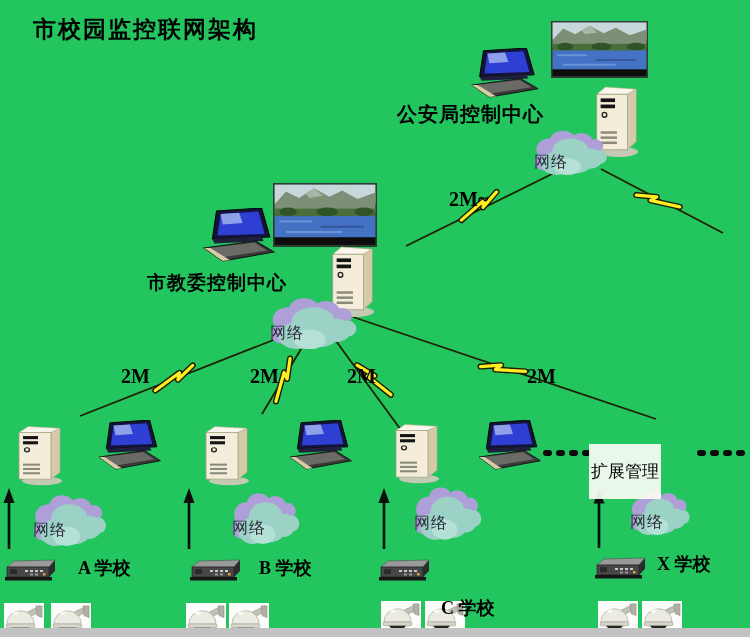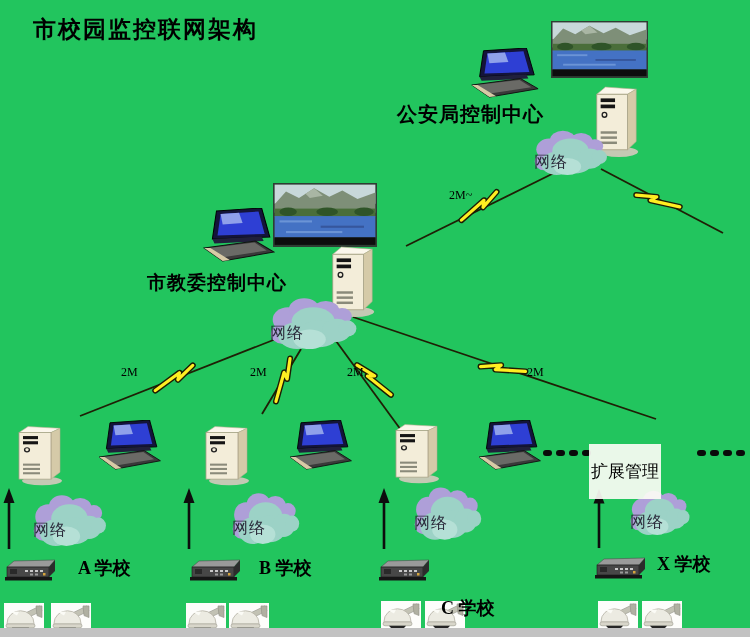--- a/index.html
+++ b/index.html
@@ -7,21 +7,21 @@
   #canvas{position:relative;width:750px;height:637px;background:#22c55e;overflow:hidden;}
   .abs{position:absolute;}
   #links-layer{position:absolute;left:0;top:0;width:750px;height:637px;z-index:1;pointer-events:none;}
   .icon{position:absolute;z-index:2;}
   .icon svg{display:block;width:100%;height:100%;}
   .lbl{position:absolute;z-index:3;color:#000;white-space:nowrap;}
   .title{font-size:23px;font-weight:bold;letter-spacing:2px;}
   .center-lbl{font-weight:bold;}
   .police-lbl{font-size:20px;letter-spacing:1px;}
   .edu-lbl{font-size:19px;letter-spacing:1px;}
-  .speed-lbl{font-family:"Liberation Serif",serif;font-weight:normal;font-size:12px;text-align:center;}
+  .speed-lbl{font-family:"Liberation Serif",serif;font-weight:bold;font-size:20px;text-align:center;}
   .school-lbl{font-family:"Liberation Serif",serif;font-weight:bold;font-size:18px;}
   .ext-lbl{font-family:"Liberation Serif",serif;font-size:17px;background:rgba(252,252,245,.92);padding:16px 2px;}
   .cloud{z-index:2;}
   .cloud .cloud-label{position:absolute;left:0;right:0;top:50%;transform:translateY(-64%);
     text-align:left;font-size:16px;color:#2c2c3c;z-index:3;letter-spacing:1px;margin-top:11px;}
   .dots{position:absolute;z-index:3;display:flex;gap:4px;align-items:center;}
   .dots i{display:block;width:9px;height:6px;border-radius:3px;background:#0a0a0a;}
   .cam-tile{background:#fdfdfb;}
   .bolt-outline{fill:none;stroke:#1c1c04;stroke-width:6;stroke-linejoin:round;stroke-linecap:round;}
   .bolt-core{fill:none;stroke:#ffee22;stroke-width:3.2;stroke-linejoin:round;stroke-linecap:round;}

